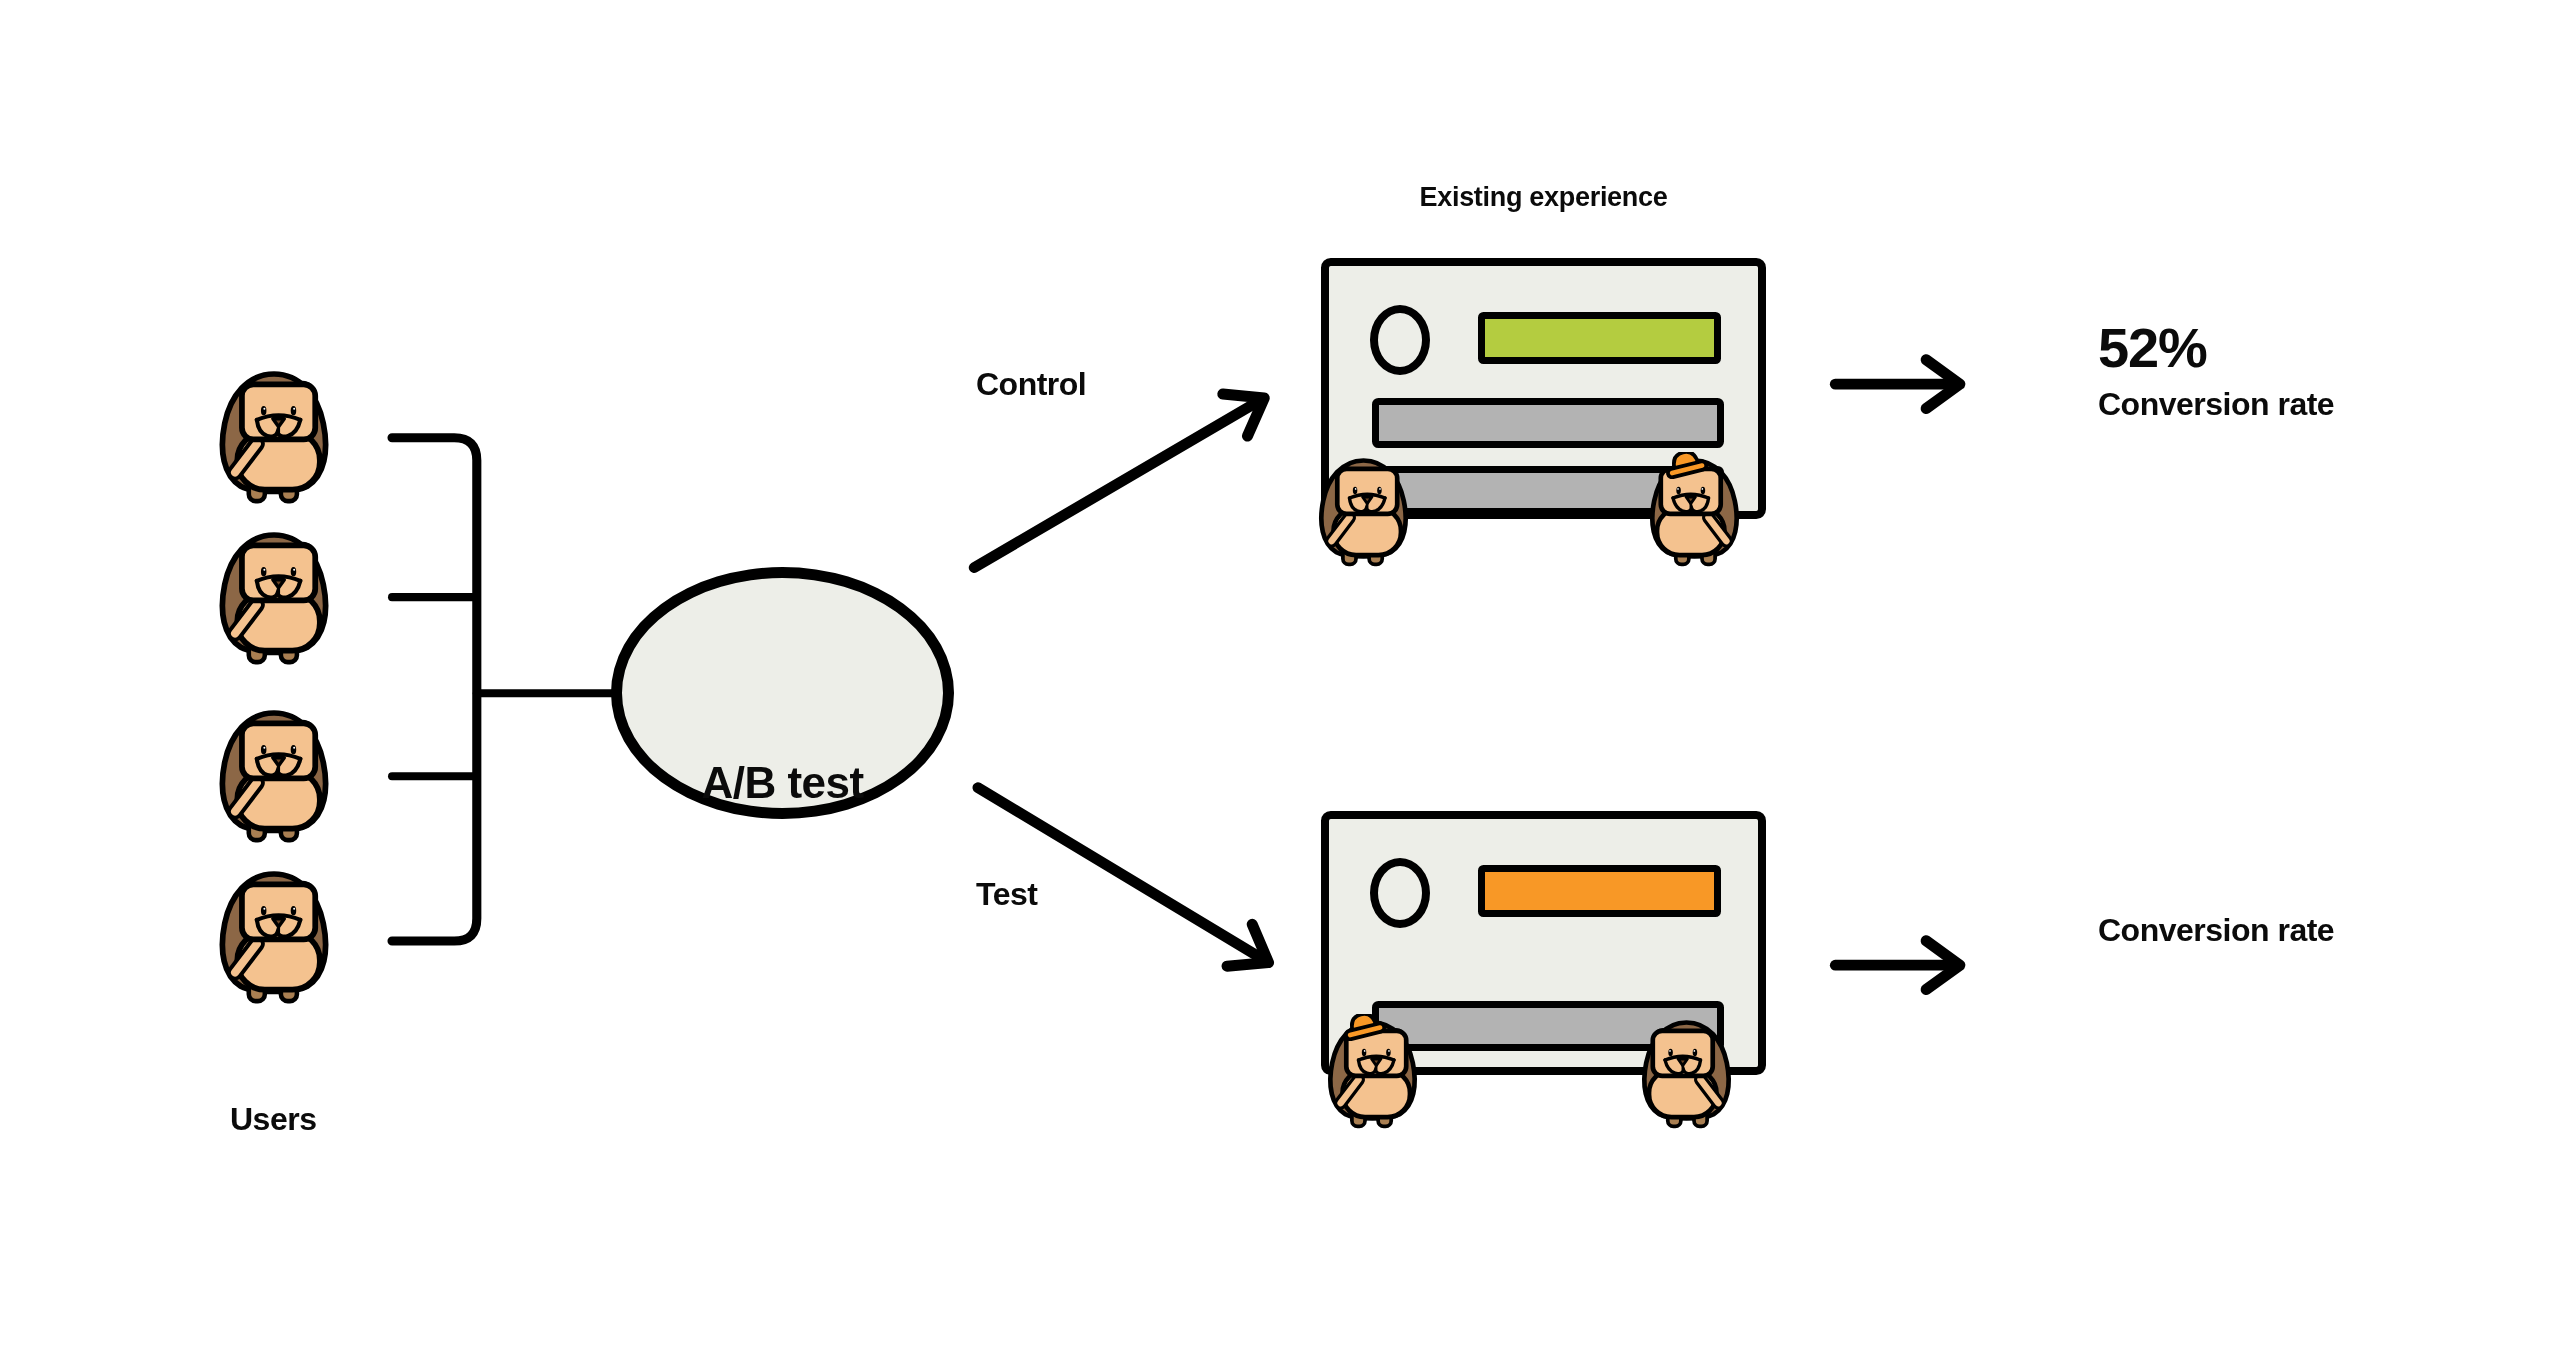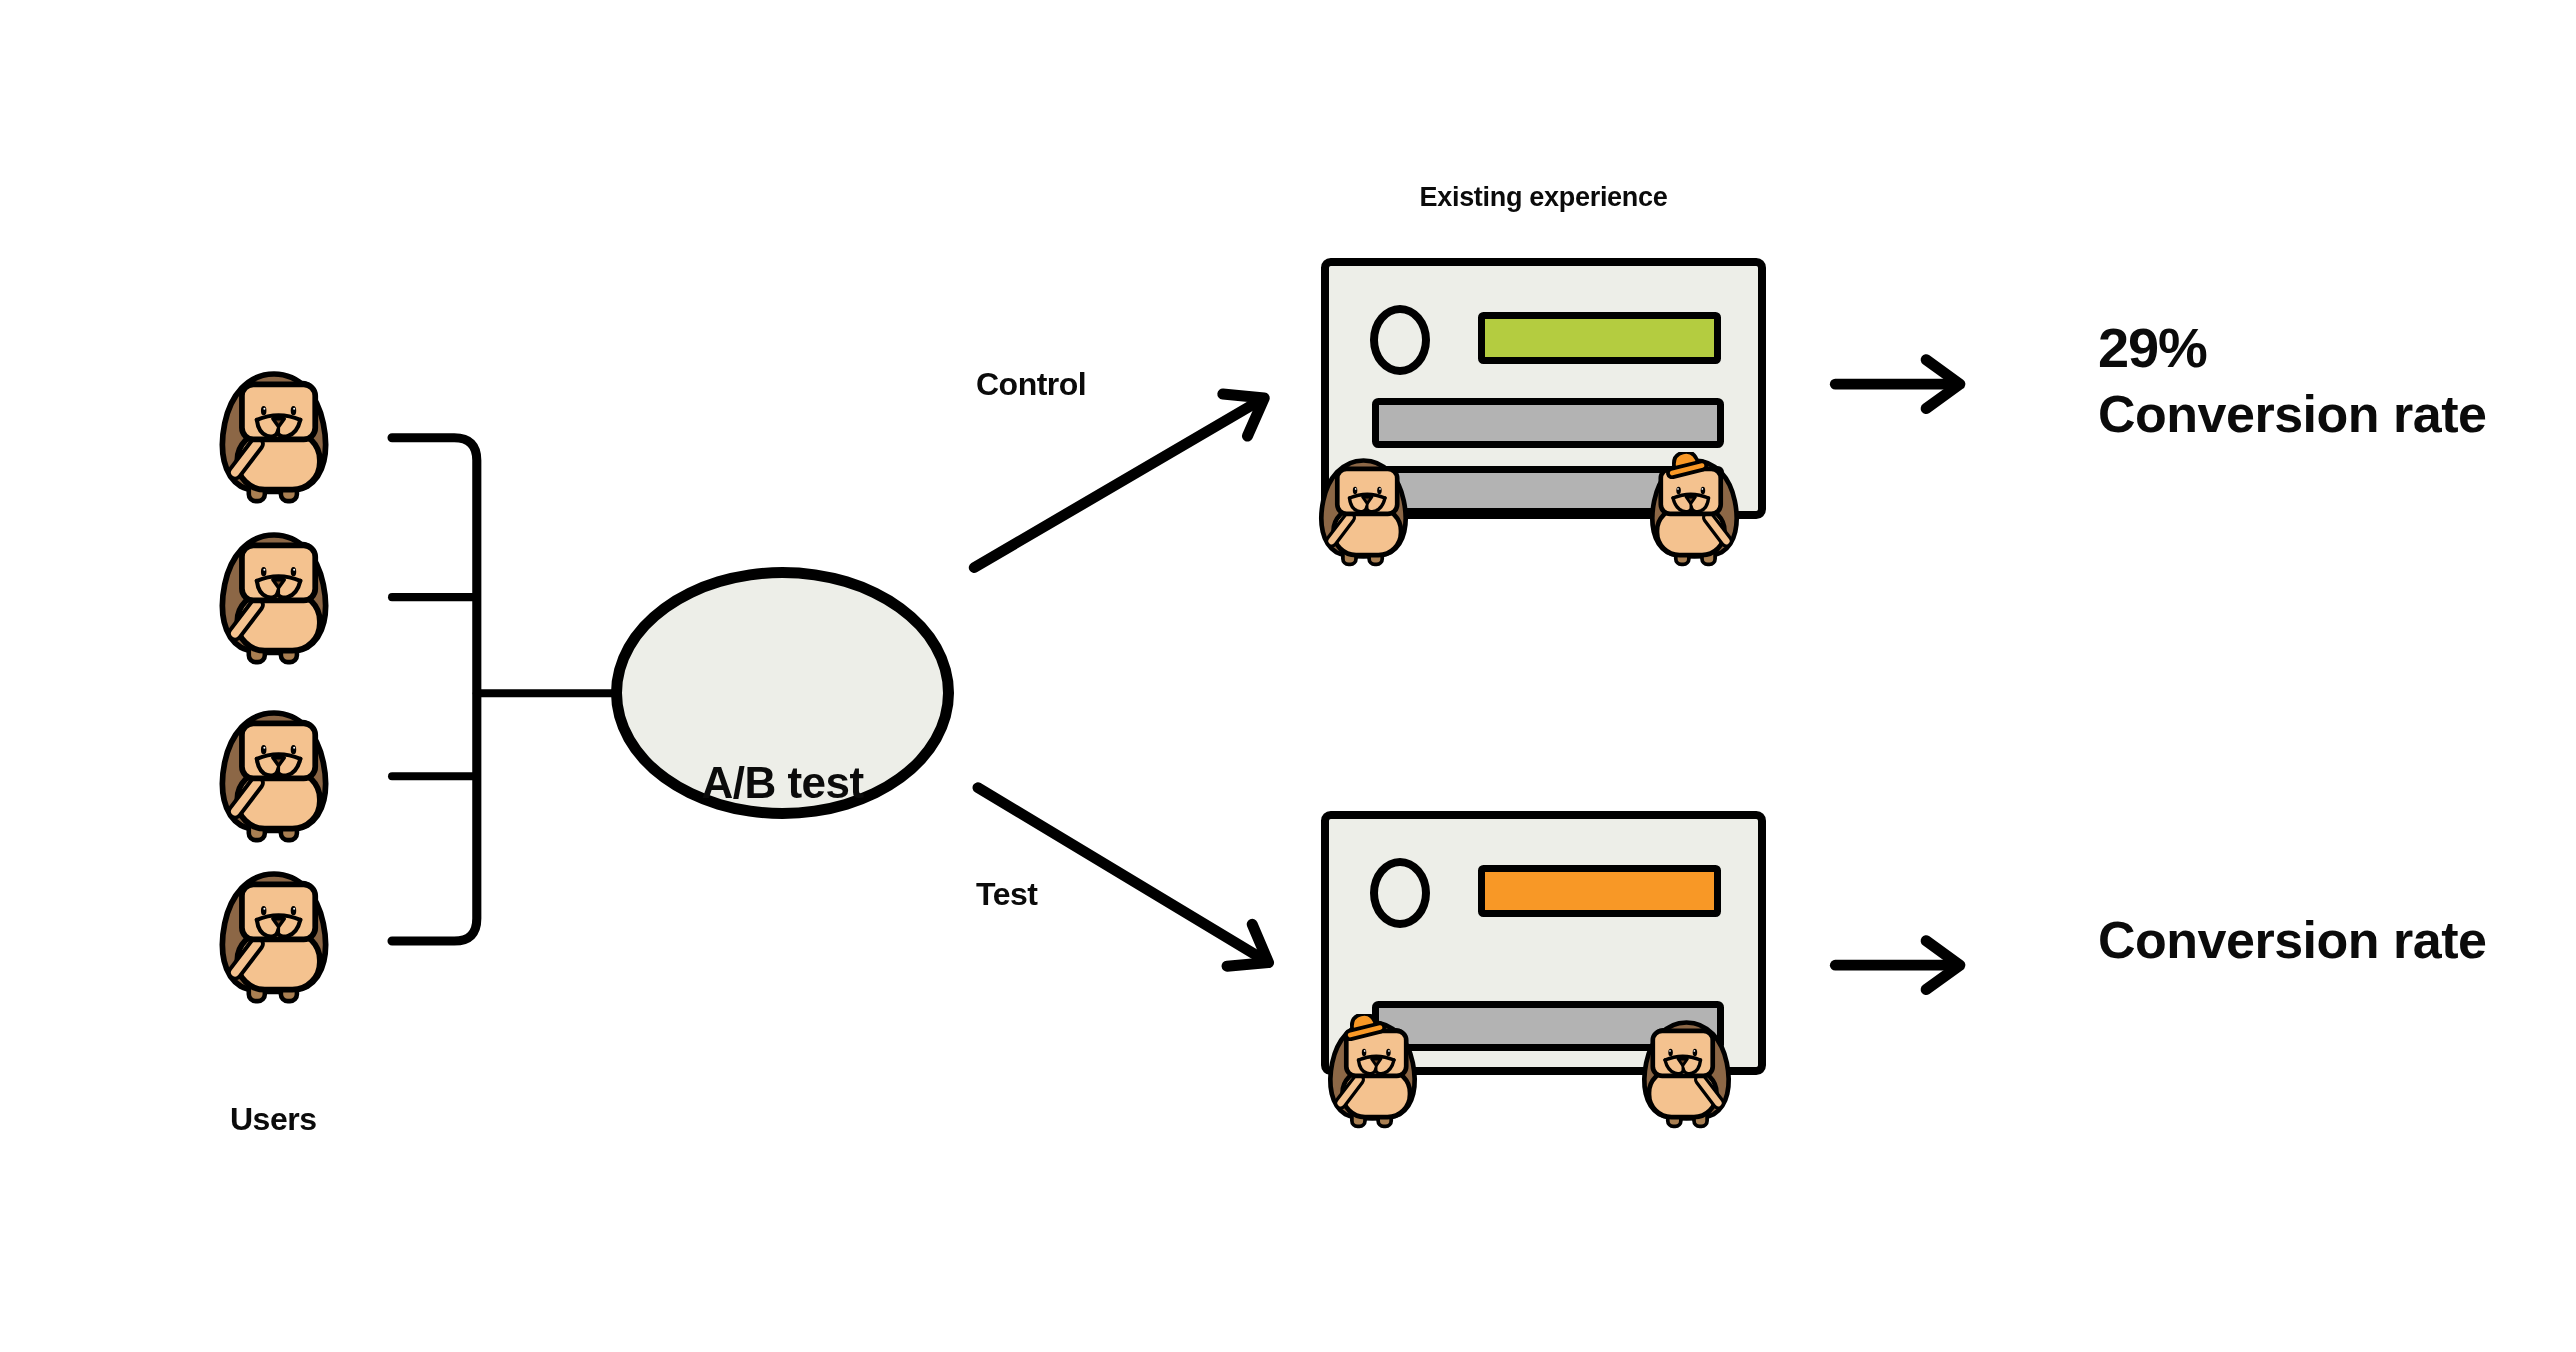--- a/index.html
+++ b/index.html
@@ -11,21 +11,21 @@
   .stage{position:absolute;left:0;top:0;width:2576px;height:1352px;}
   .abs{position:absolute;}
   .lbl{
     font-weight:700;color:var(--text,#0b0b0b);
     letter-spacing:-0.5px;white-space:nowrap;
   }
   .branch-label{font-size:32px;}
   .users-label{font-size:32px;}
   .card-title{font-size:27px;text-align:center;letter-spacing:-0.3px;}
   .rate-value{font-size:56px;letter-spacing:-1.1px;line-height:1;}
-  .rate-label{font-size:52px;letter-spacing:-0.5px;line-height:1;margin-top:11.8px;}
+  .rate-label{font-size:32px;letter-spacing:-0.5px;line-height:1;margin-top:11.8px;}
   .hub{
     left:611px;top:567px;width:343px;height:252px;
     box-sizing:border-box;border:11.8px solid var(--outline,#000);
     border-radius:50%;background:var(--panel-fill,#EDEEE8);
     display:flex;align-items:flex-end;justify-content:center;
     font-size:44px;font-weight:700;color:var(--text,#0b0b0b);letter-spacing:-0.5px;
   }
   .card{
     box-sizing:border-box;width:445px;
     background:var(--panel-fill,#EDEEE8);
@@ -125,21 +125,21 @@
       <use href="#mascot-base"></use>
     </svg>
   <svg class="mascot" style="left:1643px;top:452px" width="103" height="120" viewBox="0 0 110 120">
     <g transform="translate(110,0) scale(-1,1)">
         <use href="#mascot-base"></use>
       </g>
     <use href="#bowler-hat"></use>
   </svg>
 
   <div class="abs" style="left:2098px;top:320px">
-    <div class="lbl rate-value">29%</div>
+    <div class="lbl rate-value">52%</div>
     <div class="lbl rate-label">Conversion rate</div>
   </div>
 
   <div class="abs card" style="left:1321px;top:811px;height:264px">
     <div class="el oval"></div>
     <div class="el hero-bar" style="background:var(--bar-orange)"></div>
     <div class="el gray-bar" style="top:182px"></div>
   </div>
   <svg class="mascot" style="left:1321px;top:1014px" width="103" height="120" viewBox="0 0 110 120">
     <use href="#mascot-base"></use>

